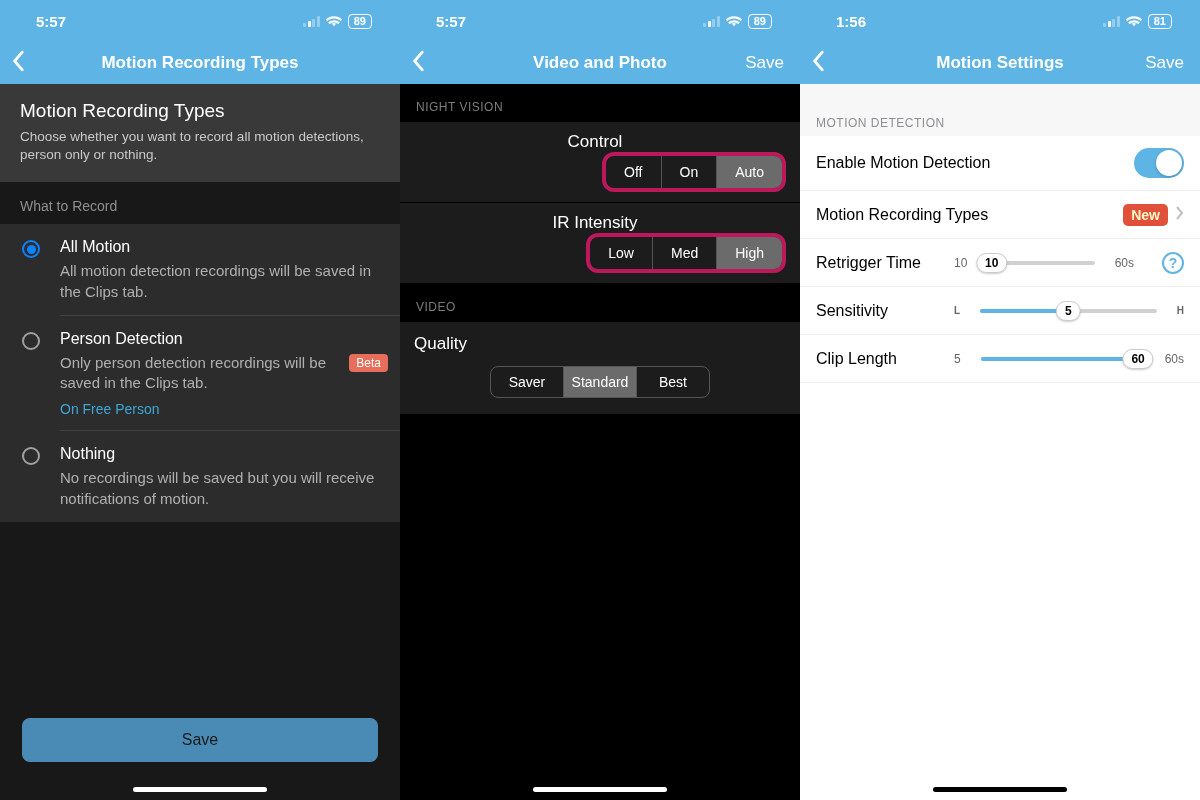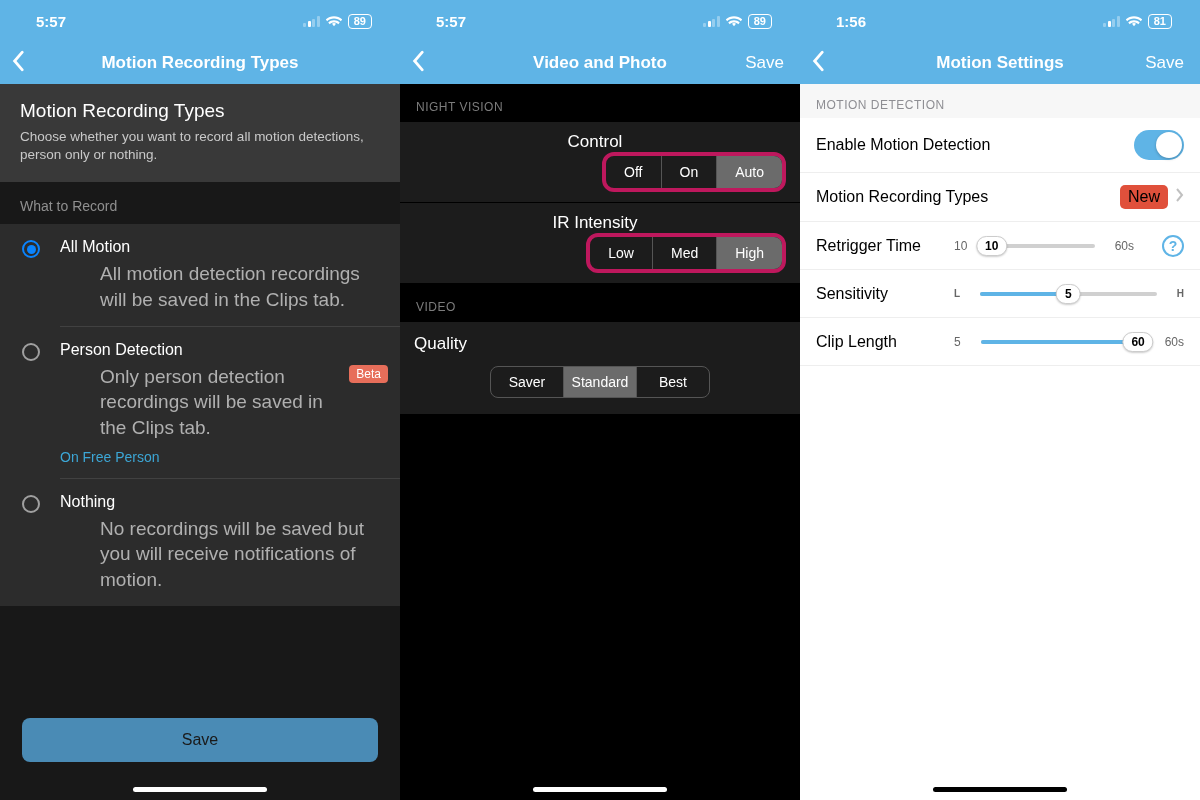--- a/index.html
+++ b/index.html
@@ -29,21 +29,21 @@
   .s1-header { background: #393939; padding: 16px 20px 18px; }
   .s1-header h2 { font-size: 19px; font-weight: 500; margin-bottom: 6px; }
   .s1-header p { font-size: 13.5px; color: #c9c9c9; line-height: 1.35; }
   .s1-section-label { padding: 16px 20px 10px; color: #8f8f8f; font-size: 14px; }
   .s1-options { background: #2c2c2c; }
   .s1-opt { padding: 14px 18px 13px 60px; position: relative; border-radius: 10px; }
   .s1-opt .radio { position: absolute; left: 22px; top: 16px; width: 18px; height: 18px; border: 2px solid #0a84ff; border-radius: 50%; display: flex; align-items: center; justify-content: center; }
   .s1-opt .radio.off { border-color: #a0a0a0; }
   .s1-opt .radio .dot { width: 9px; height: 9px; background: #0a84ff; border-radius: 50%; }
   .s1-opt h3 { font-size: 16px; font-weight: 500; margin-bottom: 5px; }
-  .s1-opt p { font-size: 19px; color: #b0b0b0; line-height: 1.35; margin-left: 40px; }
+  .s1-opt p { font-size: 15px; color: #b0b0b0; line-height: 1.35; }
   .s1-divider { height: 1px; background: #414141; margin-left: 60px; }
   .s1-beta { position: absolute; right: 12px; top: 38px; background: #e76e5a; color: #fff; font-size: 12px; padding: 2px 7px; border-radius: 4px; font-weight: 500; }
   .s1-trial { color: #3ca6d5; font-size: 14px; margin-top: 8px; }
   .s1-savebtn { position: absolute; bottom: 38px; left: 22px; right: 22px; background: #4a8bb5; color: #1a1a1a; height: 44px; border-radius: 8px; display:flex; align-items:center; justify-content:center; font-size:16px; font-weight:500; }
   .home-ind { position:absolute; bottom:8px; left:50%; transform:translateX(-50%); width:134px; height:5px; border-radius:3px;}
   .home-ind-light{ background:#fff;} .home-ind-dark{ background:#000;}
 
   
   .s2-body { background:#000; height: calc(100% - 84px); position:relative; }
   .s2-sec-label { color:#7c7c7c; font-size:12px; letter-spacing:0.5px; padding:16px 16px 8px; }
@@ -55,26 +55,26 @@
   .s2-seg .sel { background:#6b6b6b; }
   .s2-quality-row{ background:#1c1c1c; padding:12px 14px 16px; }
   .s2-quality-label{ color:#fff; font-size:17px; margin-bottom:12px; }
   .s2-qseg{ margin:0 auto; width:220px; display:flex; background:#1c1c1c; border:1px solid #555; border-radius:8px; height:32px; overflow:hidden;}
   .s2-qseg div{ flex:1; display:flex;align-items:center;justify-content:center;font-size:14px;color:#fff;border-left:1px solid #555;}
   .s2-qseg div:first-child{border-left:none;}
   .s2-qseg .sel{ background:#6b6b6b;}
 
   
   .s3-body { background:#fff; height: calc(100% - 84px); position:relative; }
-  .s3-sec-label { color:#8e8e93; font-size:12px; letter-spacing:0.5px; padding:14px 16px 6px; background:#f7f7f7; }
+  .s3-sec-label { color:#8e8e93; font-size:12px; letter-spacing:0.5px; padding:32px 16px 6px; background:#f7f7f7; }
   .s3-row { display:flex; align-items:center; padding:12px 16px; border-bottom:1px solid #eee; min-height:48px; }
   .s3-row-label { font-size:16px; color:#000; }
   .s3-toggle { margin-left:auto; width:50px; height:30px; background:#5fb4e6; border-radius:15px; position:relative; }
   .s3-toggle::after{ content:""; position:absolute; right:2px; top:2px; width:26px; height:26px; background:#fff; border-radius:50%; box-shadow:0 1px 3px rgba(0,0,0,0.25);}
-  .s3-new { margin-left:auto; background:#e0503b; color:#000000; font-size:16px; padding:3px 8px; border-radius:5px; font-weight:400;}
+  .s3-new { margin-left:auto; background:#e0503b; color:#fef9c3; font-size:14px; padding:3px 8px; border-radius:5px; font-weight:700;}
   .s3-chev { margin-left:8px; color:#c0c0c0; }
   .s3-help { margin-left:8px; width:22px; height:22px; border:2px solid #5fb4e6; border-radius:50%; color:#5fb4e6; display:flex;align-items:center;justify-content:center; font-size:14px; font-weight:700;}
   .s3-slider-row { display:flex; align-items:center; padding:10px 16px; border-bottom:1px solid #eee; min-height:48px; gap:20px;}
   .s3-slider-row .lab{ font-size:16px; min-width:118px;}
   .s3-end{ font-size:12px; color:#666;}
   .s3-endL{ font-size:10px; color:#666; font-weight:700;}
   .s3-track{ flex:1; height:4px; background:#d0d0d0; border-radius:2px; position:relative;}
   .s3-fill{ position:absolute; left:0; top:0; height:100%; background:#5fb4e6; border-radius:2px;}
   .s3-thumb{ position:absolute; top:50%; transform:translate(-50%,-50%); background:#fff; border:1px solid #ccc; border-radius:12px; padding:2px 8px; font-size:12px; font-weight:600; box-shadow:0 1px 2px rgba(0,0,0,0.2);}
 </style>

